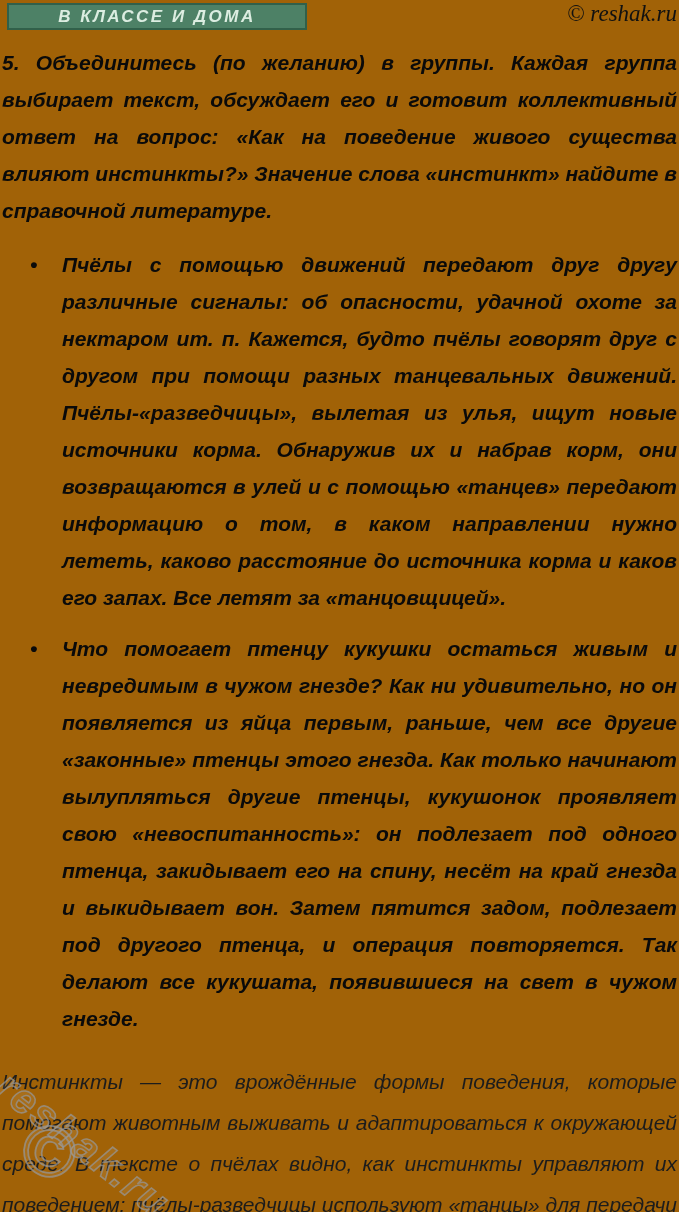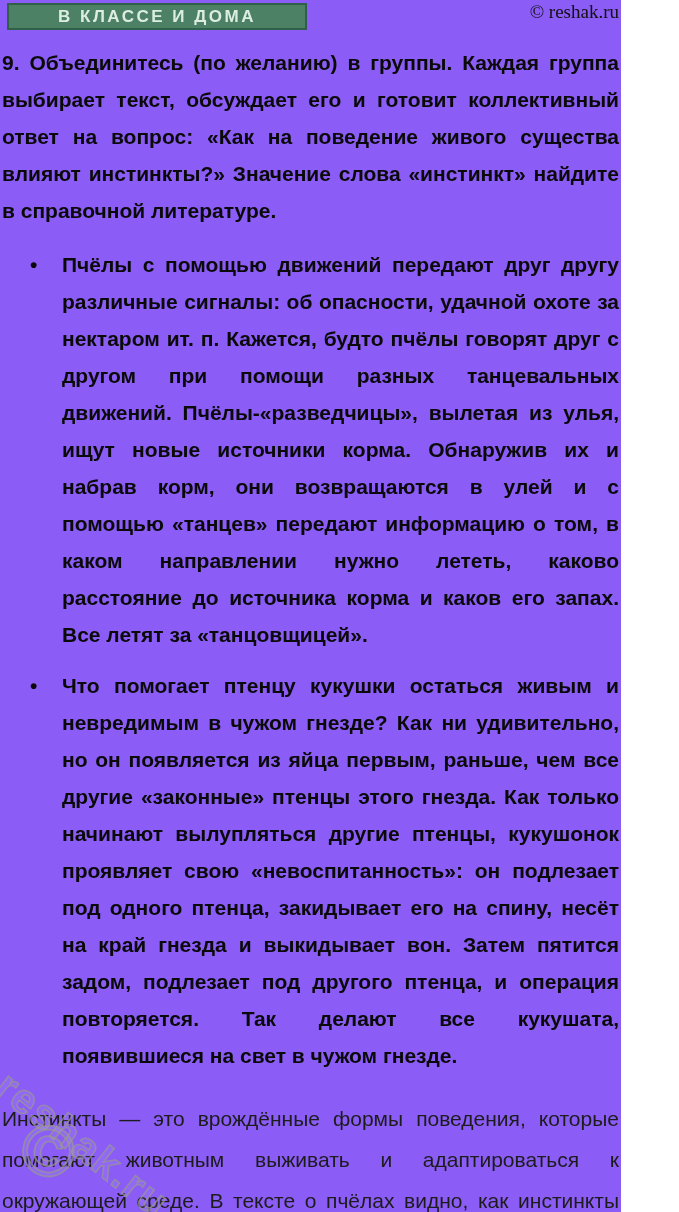--- a/index.html
+++ b/index.html
@@ -2,26 +2,27 @@
 <html lang="ru"><head>
 <meta charset="utf-8">
 <style>
   html, body {
     margin: 0;
     padding: 0;
     background: #ffffff;
   }
   .page {
     position: relative;
-    width: 621px;
+    width: 679px;
     height: 1212px;
     overflow: hidden;
-    background: #8b5cf6;
+    background: #a16207;
     font-family: "Liberation Sans", sans-serif;
     color: #0a0a0a;
+    font-style: italic;
   }
   
   .banner {
     position: absolute;
     left: 7px;
     top: 3px;
     width: 296px;
     height: 23px;
     background: #4d8166;
     border: 2px solid #31604a;
@@ -34,21 +35,21 @@
     font-weight: bold;
     letter-spacing: 2.5px;
     color: #dcede1;
     white-space: nowrap;
   }
   .copyright {
     position: absolute;
     right: 2px;
     top: 1px;
     font-family: "Liberation Serif", serif;
-    font-size: 19px;
+    font-size: 23px;
     color: #111111;
     white-space: nowrap;
   }
   
   .content {
     position: absolute;
     left: 2px;
     right: 2px;
     top: 44px;
   }
@@ -135,21 +136,21 @@
 <div class="page">
 
   <div class="banner">
     <span class="banner-label">В КЛАССЕ И ДОМА</span>
   </div>
 
   <div class="copyright">© reshak.ru</div>
 
   <div class="content">
 
-    <p class="para-bold">9. Объединитесь (по желанию) в группы. Каждая группа выбирает текст, обсуждает его и готовит коллективный ответ на вопрос: «Как на поведение живого существа влияют инстинкты?» Значение слова «инстинкт» найдите в справочной литературе.</p>
+    <p class="para-bold">5. Объединитесь (по желанию) в группы. Каждая группа выбирает текст, обсуждает его и готовит коллективный ответ на вопрос: «Как на поведение живого существа влияют инстинкты?» Значение слова «инстинкт» найдите в справочной литературе.</p>
 
 
     <ul class="bullet-list">
       <li class="bullet-item">
         <span class="bullet-dot">•</span>
         <span>Пчёлы с помощью движений передают друг другу различные сигналы: об опасности, удачной охоте за нектаром ит. п. Кажется, будто пчёлы говорят друг с другом при помощи разных танцевальных движений. Пчёлы-«разведчицы», вылетая из улья, ищут новые источники корма. Обнаружив их и набрав корм, они возвращаются в улей и с помощью «танцев» передают информацию о том, в каком направлении нужно лететь, каково расстояние до источника корма и каков его запах. Все летят за «танцовщицей».</span>
       </li>
       <li class="bullet-item">
         <span class="bullet-dot">•</span>
         <span>Что помогает птенцу кукушки остаться живым и невредимым в чужом гнезде? Как ни удивительно, но он появляется из яйца первым, раньше, чем все другие «законные» птенцы этого гнезда. Как только начинают вылупляться другие птенцы, кукушонок проявляет свою «невоспитанность»: он подлезает под одного птенца, закидывает его на спину, несёт на край гнезда и выкидывает вон. Затем пятится задом, подлезает под другого птенца, и операция повторяется. Так делают все кукушата, появившиеся на свет в чужом гнезде.</span>

